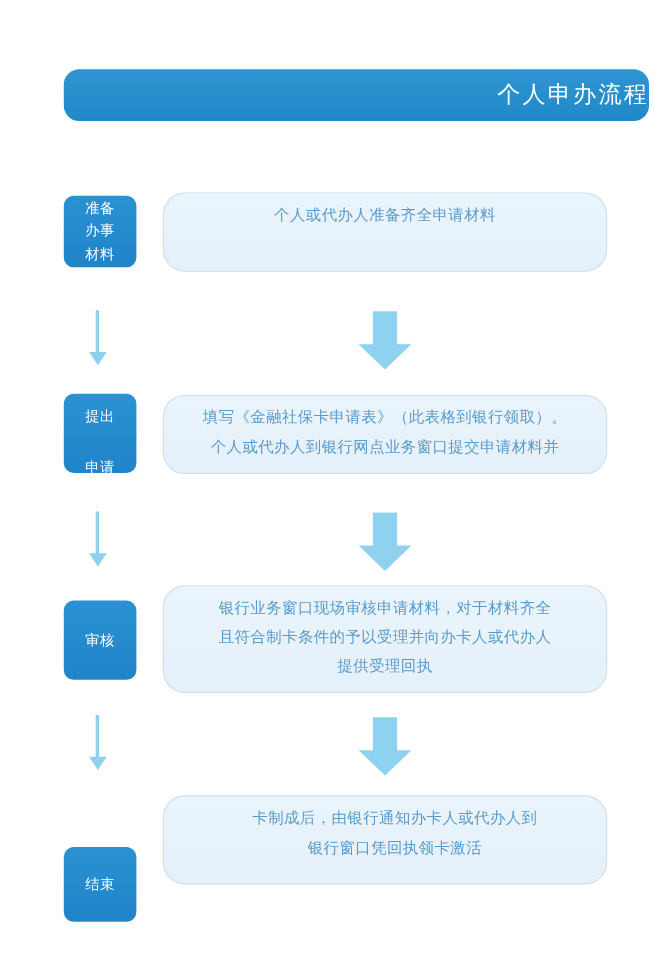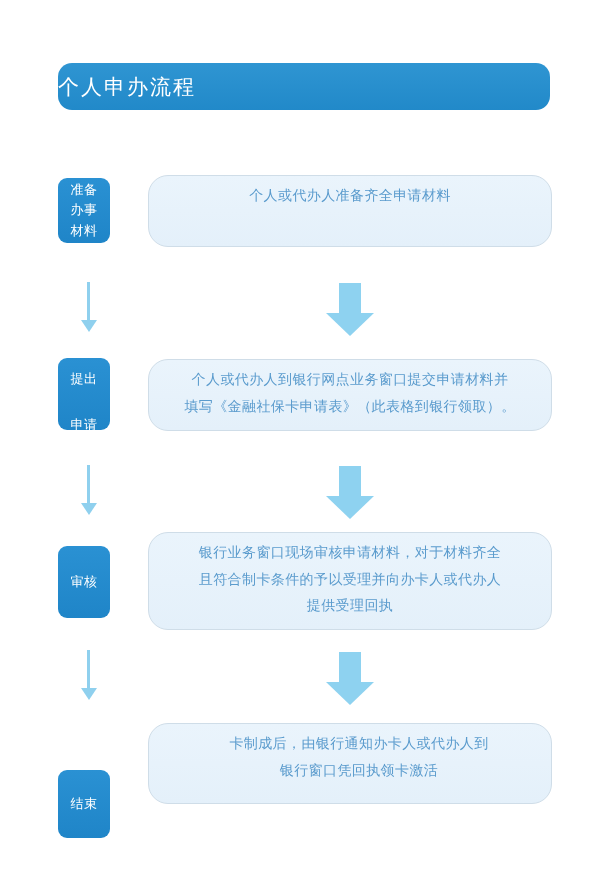--- a/index.html
+++ b/index.html
@@ -21,40 +21,40 @@
     top: 0;
     width: 604px;
     height: 890px;
   }
 
   
   .title-banner {
     position: absolute;
     left: 58px;
     top: 63px;
-    width: 492px;
+    width: 532px;
     height: 47px;
     border-radius: 14px;
     background: #2b90ce;
     background: linear-gradient(180deg, #2f95d2 0%, #2189c9 100%);
     display: flex;
     align-items: center;
-    justify-content: flex-start;
+    justify-content: flex-end;
   }
   .title-text {
     color: #ffffff;
     font-size: 21px;
     letter-spacing: 2px;
     font-weight: normal;
     line-height: 1;
   }
 
   .stage-label {
     position: absolute;
-    width: 52px;
+    width: 66px;
     border-radius: 9px;
     background: #2189ce;
     background: linear-gradient(180deg, #2a91d3 0%, #1f85c8 100%);
     color: #ffffff;
     font-size: 13px;
     display: flex;
     flex-direction: column;
     align-items: center;
     justify-content: center;
     box-sizing: border-box;
@@ -164,22 +164,22 @@
   <div class="block-arrow" style="top:283px; height:53px;">
     <div class="shaft" style="height:32px;"></div>
     <div class="tip" style="top:30px;"></div>
   </div>
 
   <div class="stage-label spaced" style="left:58px; top:358px; height:72px;">
     <span class="lbl-line">提出</span>
     <span class="lbl-line">申请</span>
   </div>
   <div class="content-box" style="top:359px; height:72px;">
+    <span class="c-line">填写《金融社保卡申请表》（此表格到银行领取）。</span>
     <span class="c-line">个人或代办人到银行网点业务窗口提交申请材料并</span>
-    <span class="c-line">填写《金融社保卡申请表》（此表格到银行领取）。</span>
   </div>
 
   <div class="thin-arrow" style="top:465px; height:52px;">
     <div class="stem" style="height:40px;"></div>
     <div class="head" style="top:38px;"></div>
   </div>
   <div class="block-arrow" style="top:466px; height:53px;">
     <div class="shaft" style="height:32px;"></div>
     <div class="tip" style="top:30px;"></div>
   </div>

